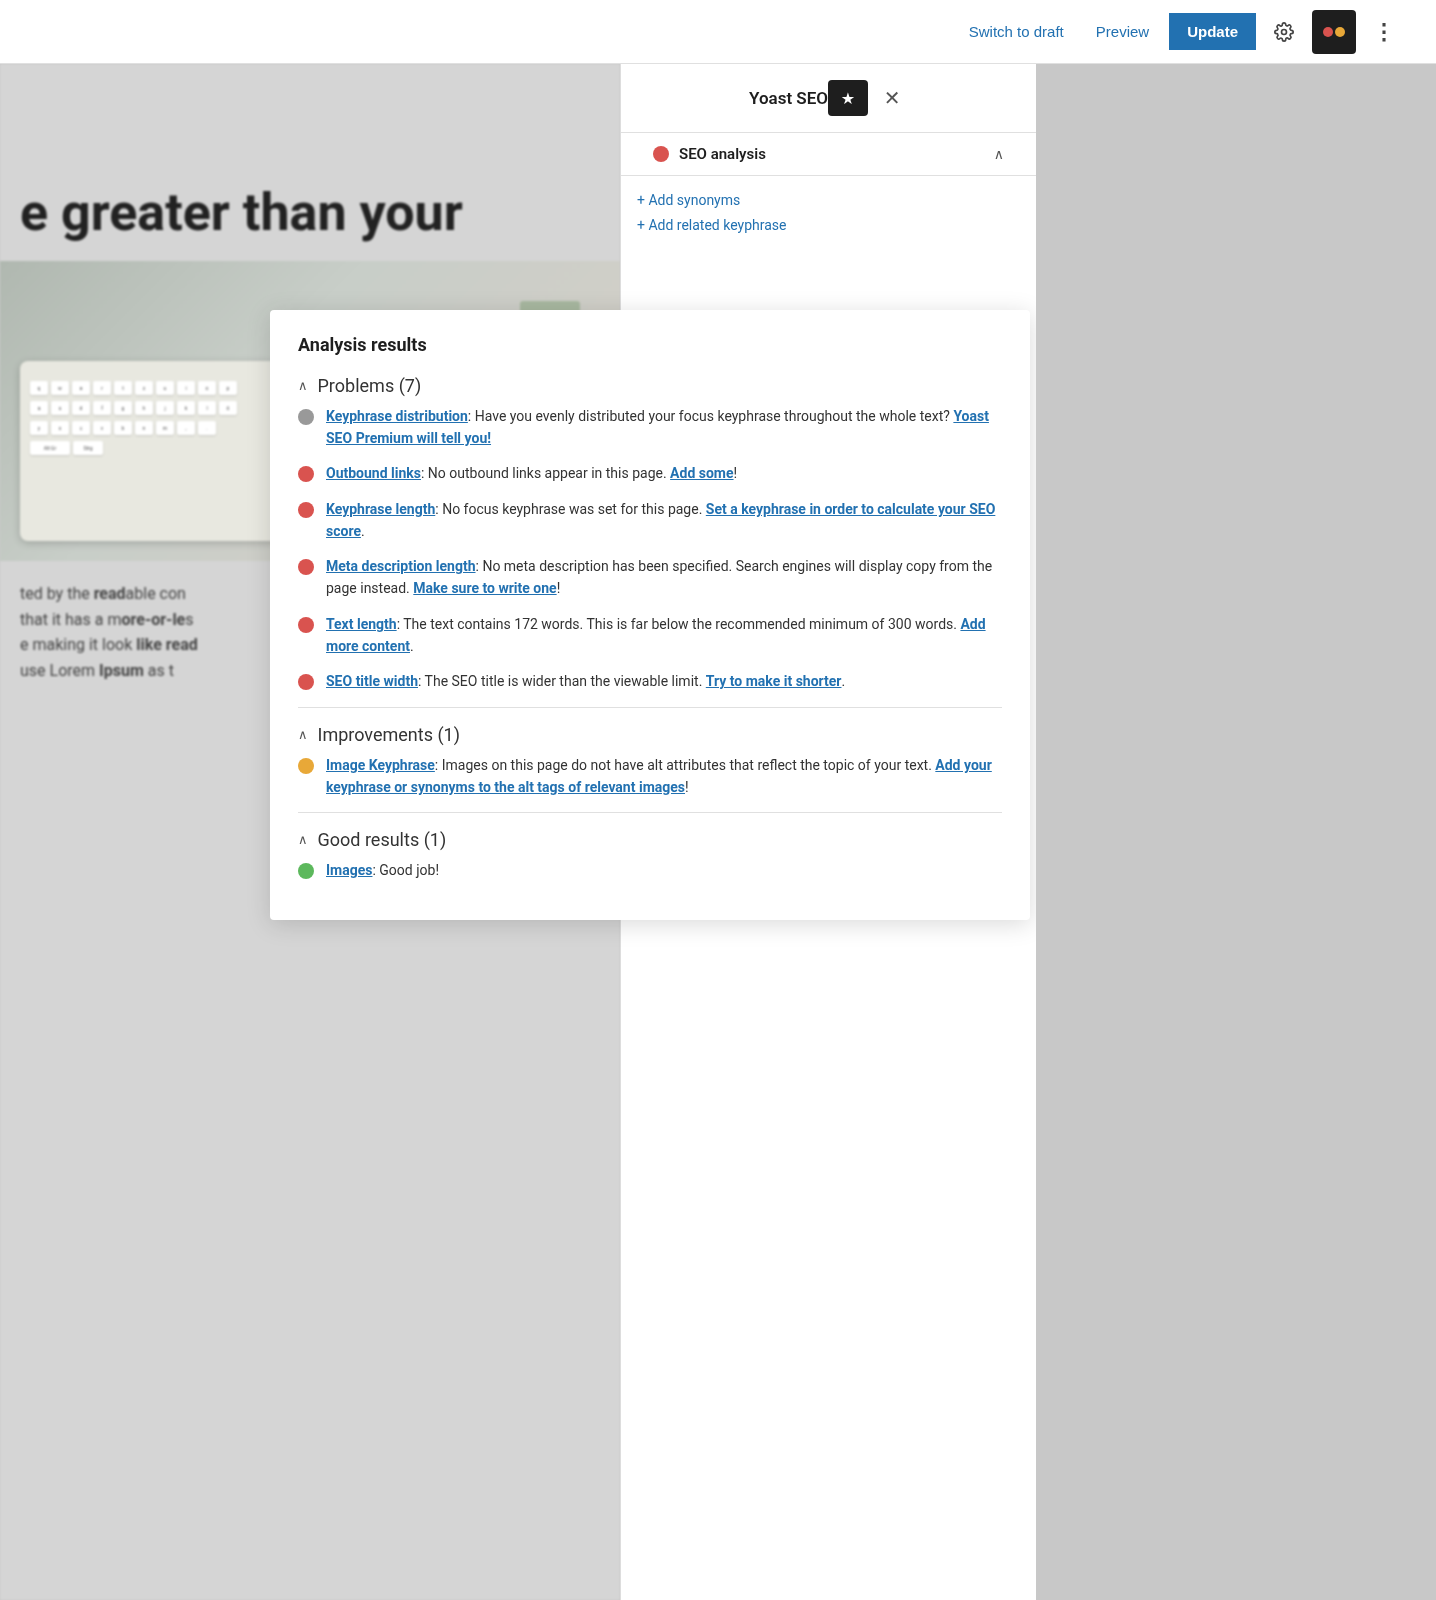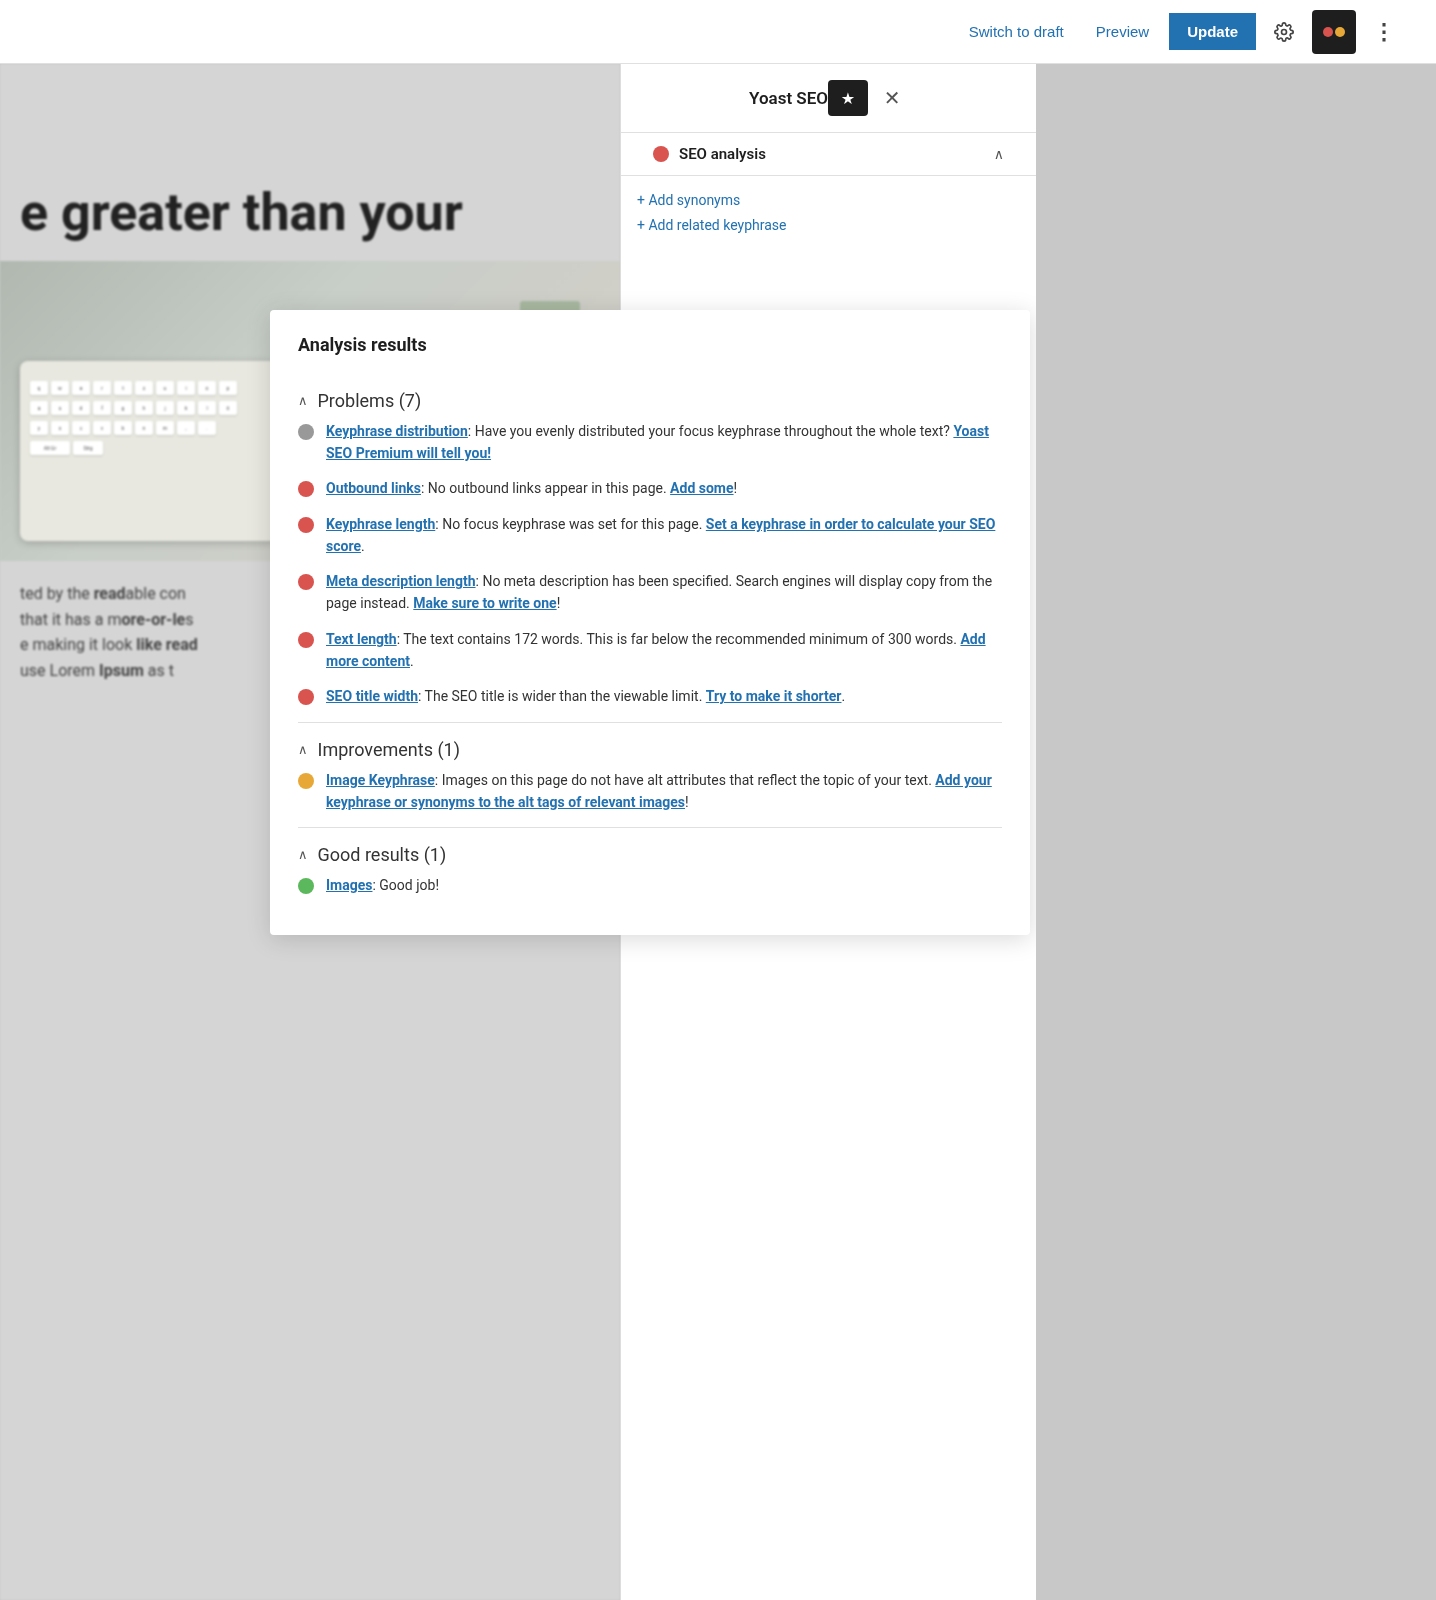--- a/index.html
+++ b/index.html
@@ -271,21 +271,21 @@
       background: #fff;
       border-radius: 4px;
       box-shadow: 0 4px 24px rgba(0,0,0,0.15);
       padding: 24px 28px;
       z-index: 200;
     }
     .analysis-title {
       font-size: 18px;
       font-weight: 700;
       color: #1e1e1e;
-      margin-bottom: 35px;
+      margin-bottom: 20px;
     }
     .section-header {
       display: flex;
       align-items: center;
       gap: 10px;
       margin: 16px 0 10px;
       cursor: pointer;
     }
     .section-label {
       font-size: 18px;

